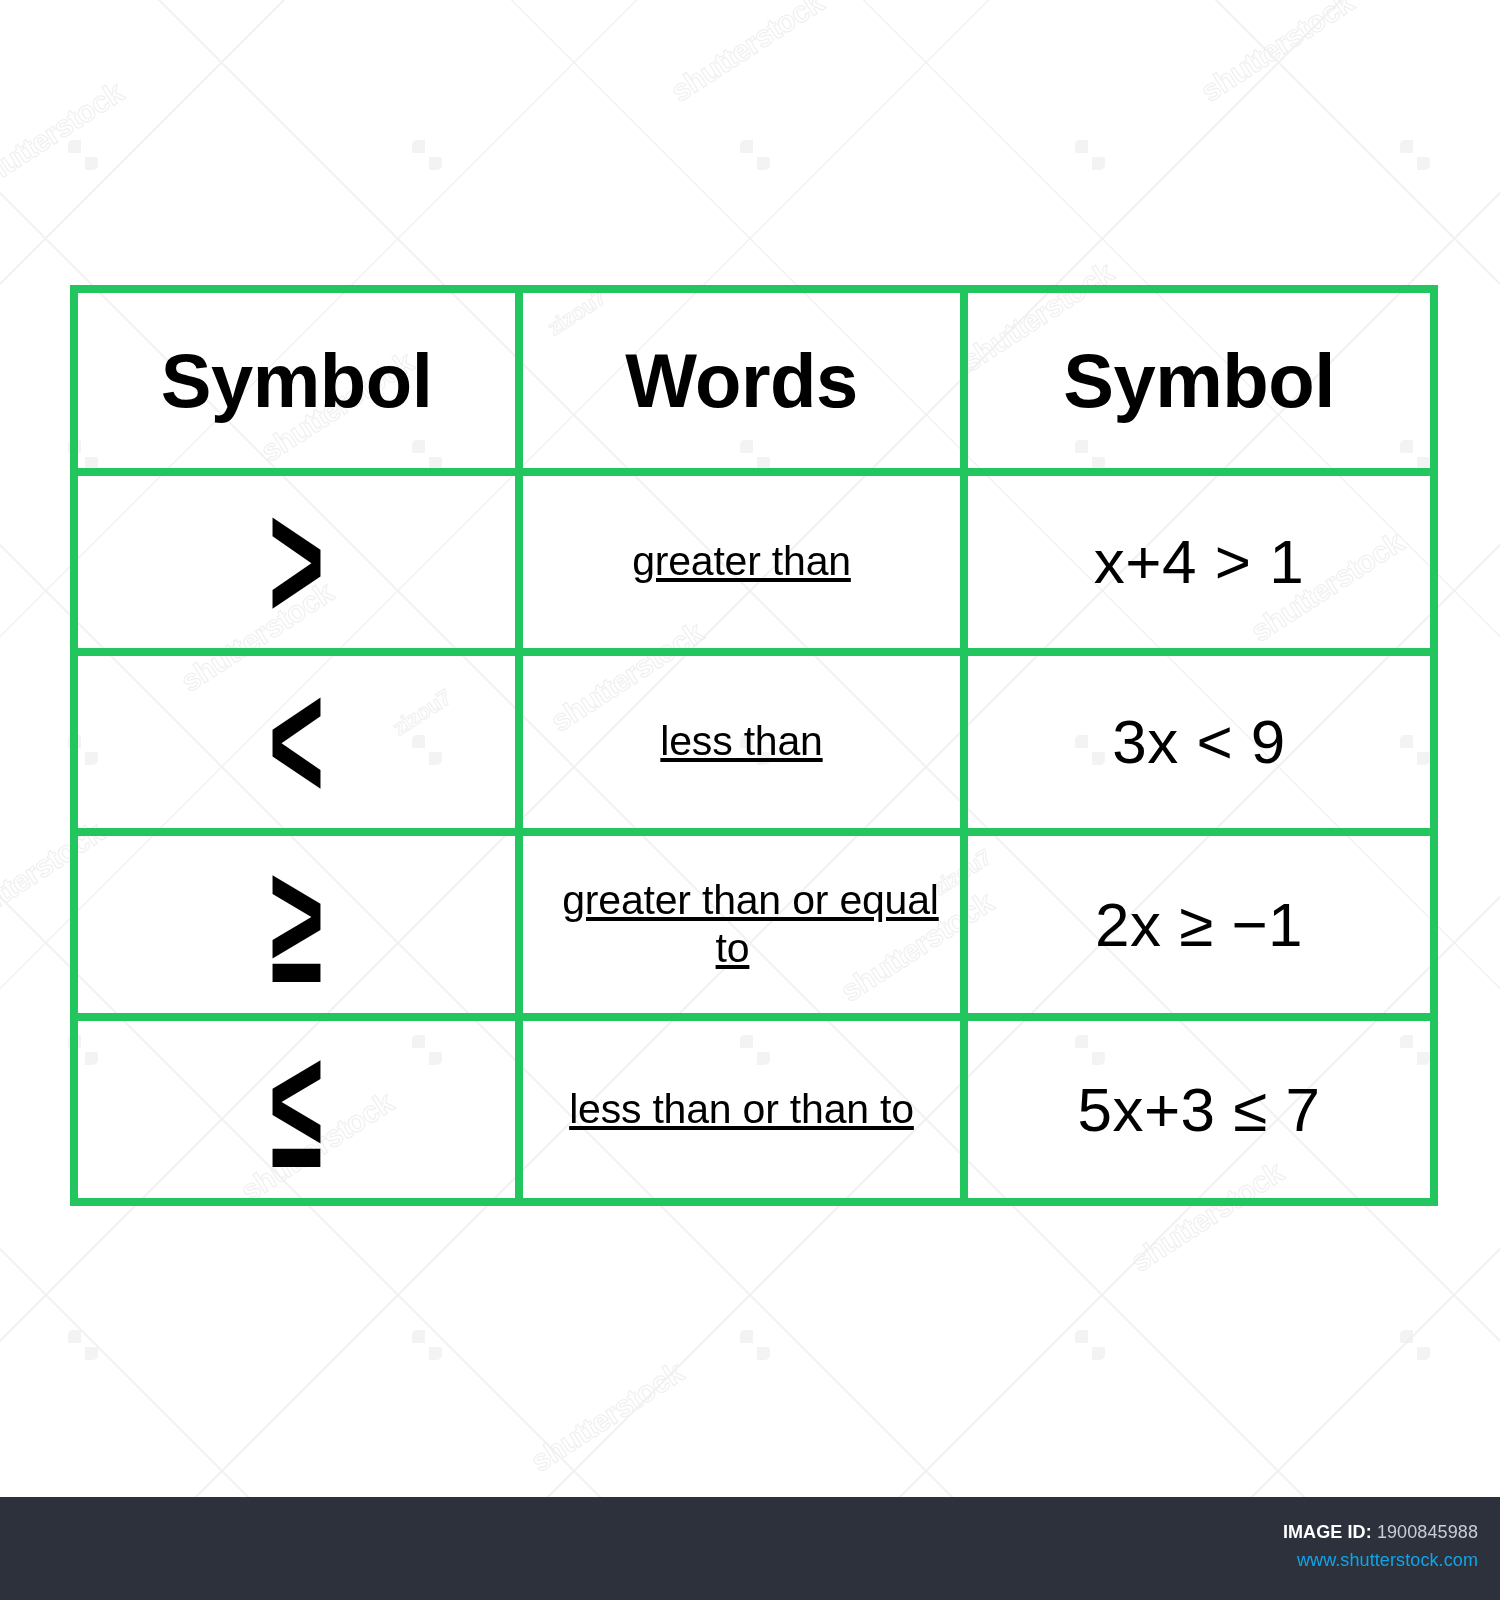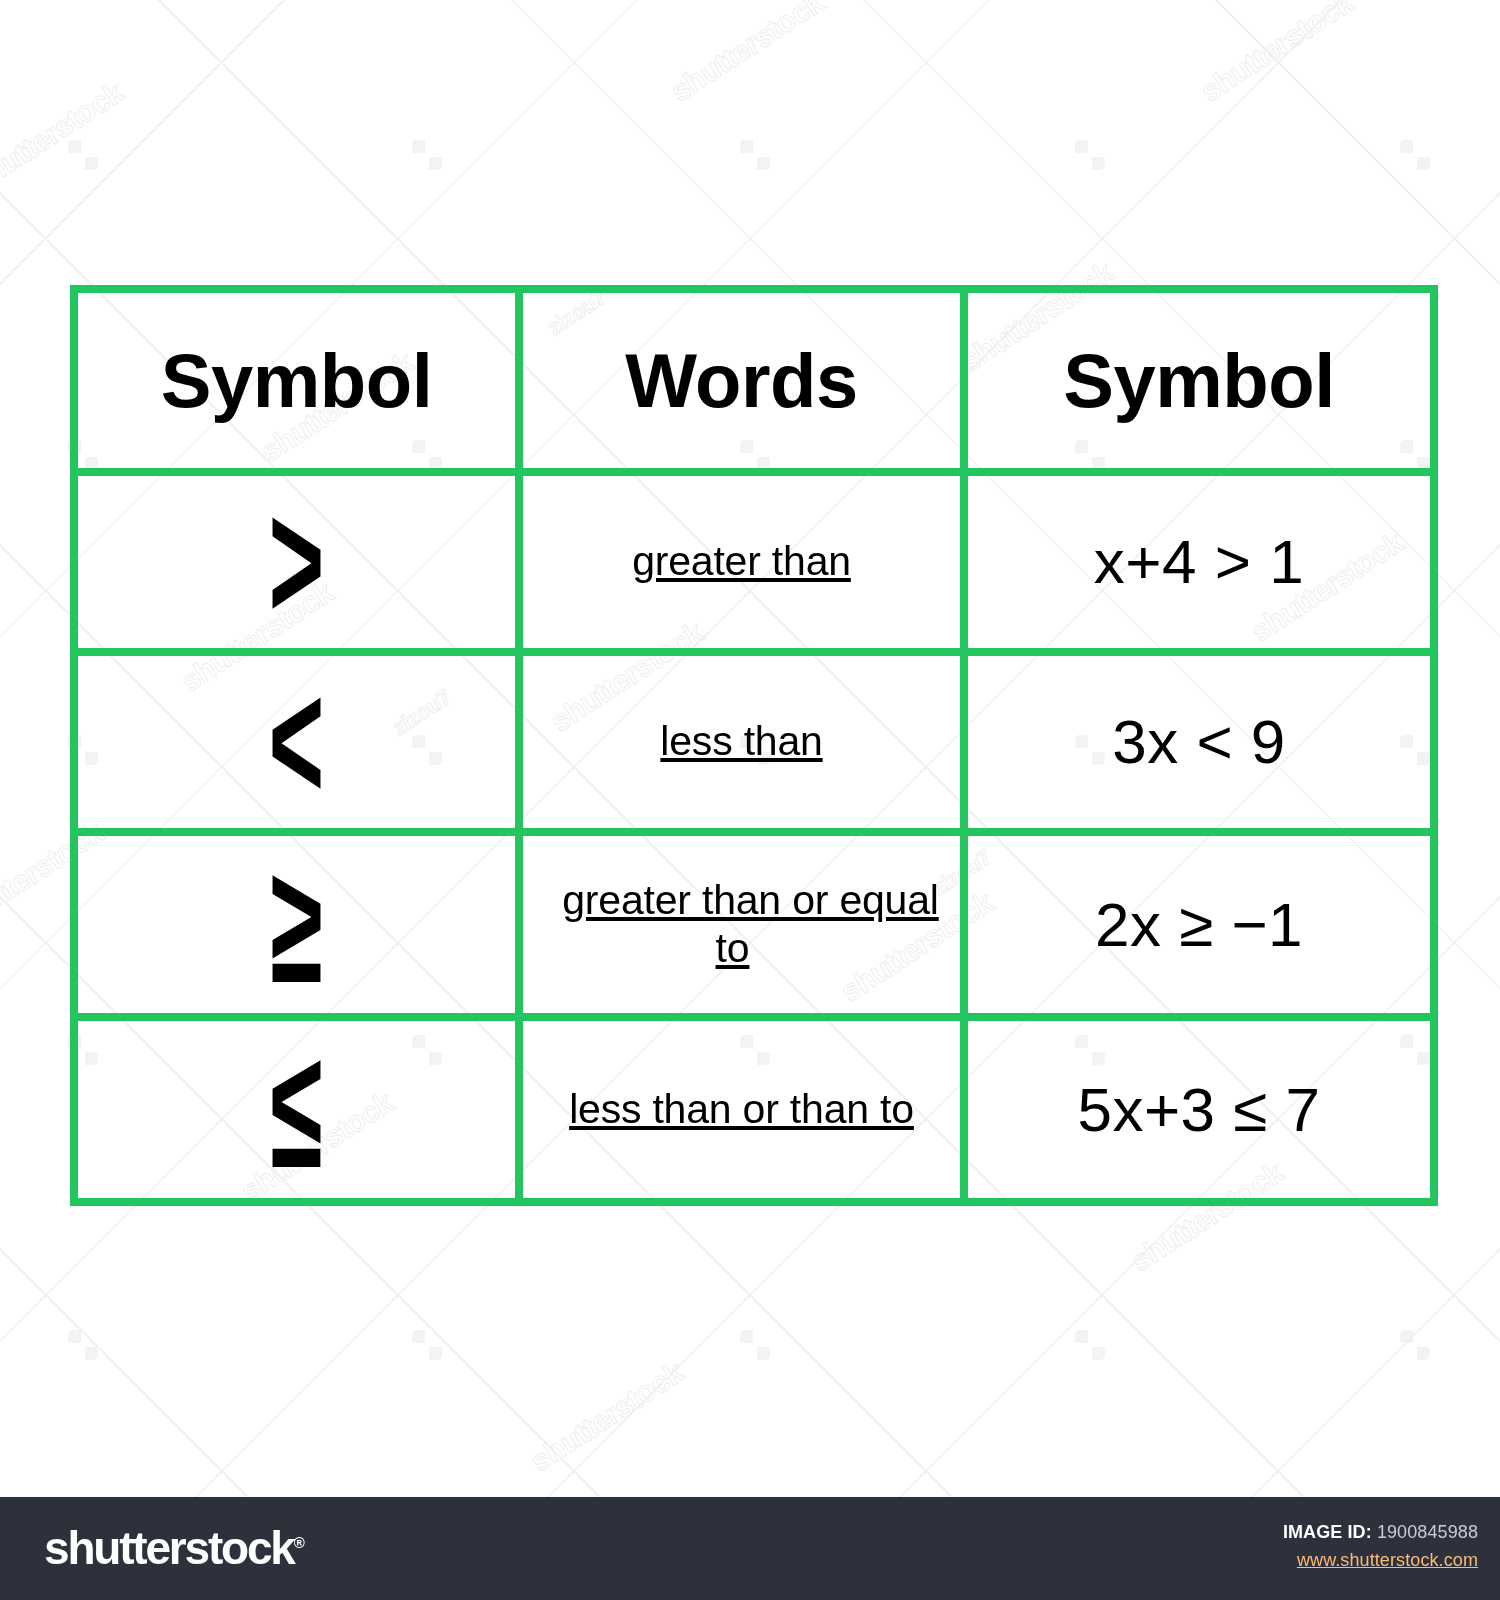--- a/index.html
+++ b/index.html
@@ -170,23 +170,22 @@
     font-size: 18px;
     color: #c9cdd4;
     letter-spacing: 0.1px;
   }
   #footer-meta .image-id-line b {
     color: #ffffff;
     font-weight: 700;
   }
   #footer-meta .site-line {
     font-size: 18px;
-    color: #fdba74;
+    color: #0ea5e9;
     letter-spacing: 0.1px;
-    text-decoration: underline;
   }
 </style>
 </head>
 <body>
 
 <div id="watermark-layer">
   <div class="wm-lines"></div>
 
   <div class="wm-word" style="left:-40px;  top:120px;">shutterstock</div>
   <div class="wm-word" style="left:250px;  top:390px;">shutterstock</div>
@@ -375,21 +374,20 @@
         </td>
         <td>
           <span class="example-label">5x+3 ≤ 7</span>
         </td>
       </tr>
     </tbody>
   </table>
 </div>
 
 <div id="footer-bar">
-  <div id="brand-logo"><span>shutterstock</span><sup>®</sup></div>
   <div id="footer-meta">
     <div class="image-id-line">
       <b>IMAGE ID:</b>
       <span>1900845988</span>
     </div>
     <div class="site-line">www.shutterstock.com</div>
   </div>
 </div>
 
 </body></html>

